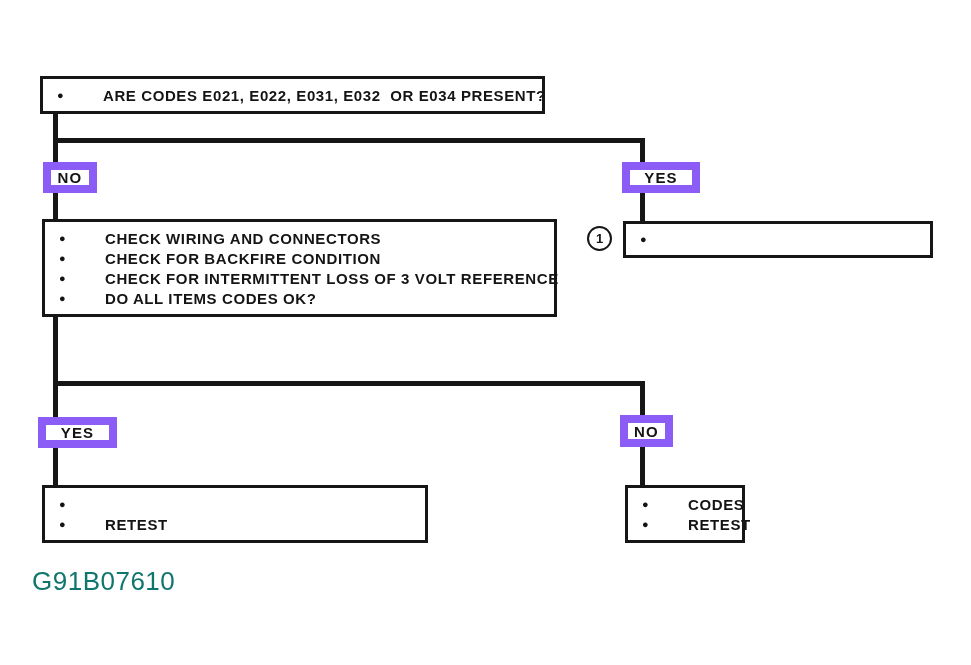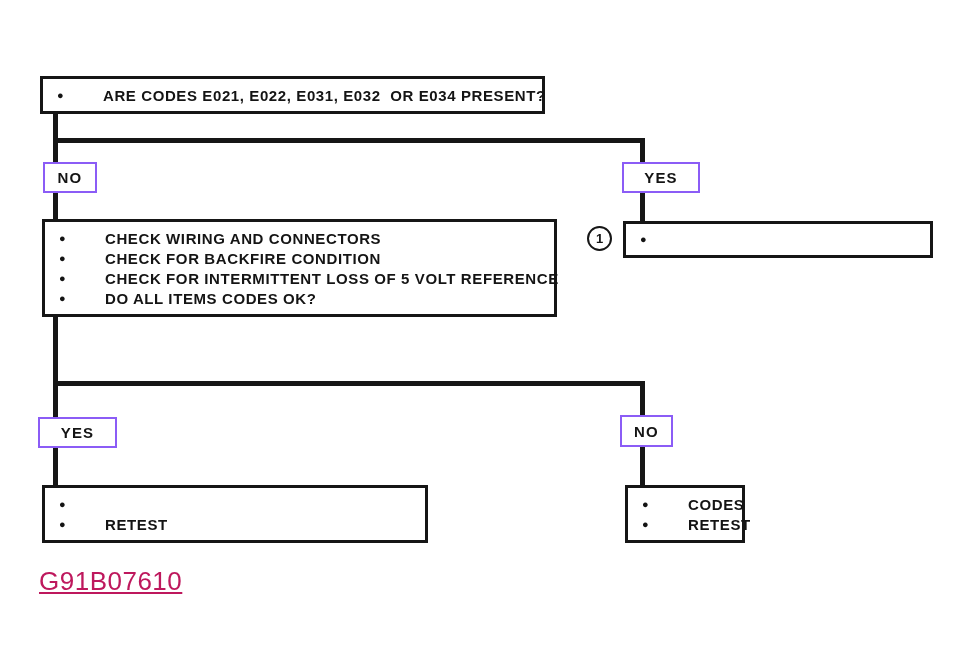--- a/index.html
+++ b/index.html
@@ -46,21 +46,21 @@
     font-size: 15px;
     font-weight: 700;
     letter-spacing: 0.6px;
     white-space: pre;
     margin-left: 36px;
     color: #141414;
   }
   .label-box {
     position: absolute;
     background: #ffffff;
-    border: 2px solid #8b5cf6;
+    border: 8px solid #8b5cf6;
     box-sizing: border-box;
     display: flex;
     align-items: center;
     justify-content: center;
     font-size: 15px;
     font-weight: 700;
     letter-spacing: 1.2px;
     color: #141414;
   }
   .marker {
@@ -73,27 +73,26 @@
     background: #ffffff;
     display: flex;
     align-items: center;
     justify-content: center;
     font-size: 13px;
     font-weight: 700;
     color: #141414;
   }
   .figure-code {
     position: absolute;
-    left: 39px;
+    left: 32px;
     top: 566px;
     font-size: 26px;
     font-weight: 400;
     letter-spacing: 0.5px;
-    color: #be185d;
-    text-decoration: underline;
+    color: #0f766e;
   }
 
   
   .v-question   { left: 53px;  top: 110px; width: 5px;   height: 113px; }
   .h-bar-top    { left: 53px;  top: 138px; width: 592px; height: 5px; }
   .v-yes-diag   { left: 640px; top: 138px; width: 5px;   height: 85px; }
   .v-checks     { left: 53px;  top: 314px; width: 5px;   height: 174px; }
   .h-bar-bottom { left: 53px;  top: 381px; width: 592px; height: 5px; }
   .v-no-repair  { left: 640px; top: 381px; width: 5px;   height: 107px; }
 
@@ -143,21 +142,21 @@
     <div class="row">
       <span class="bullet">●</span>
       <span class="txt">CHECK WIRING AND CONNECTORS</span>
     </div>
     <div class="row">
       <span class="bullet">●</span>
       <span class="txt">CHECK FOR BACKFIRE CONDITION</span>
     </div>
     <div class="row">
       <span class="bullet">●</span>
-      <span class="txt">CHECK FOR INTERMITTENT LOSS OF 5 VOLT REFERENCE</span>
+      <span class="txt">CHECK FOR INTERMITTENT LOSS OF 3 VOLT REFERENCE</span>
     </div>
     <div class="row">
       <span class="bullet">●</span>
       <span class="txt">DO ALL ITEMS CODES OK?</span>
     </div>
   </div>
 
   <div class="label-box yes-bottom">YES</div>
   <div class="label-box no-bottom">NO</div>
 

